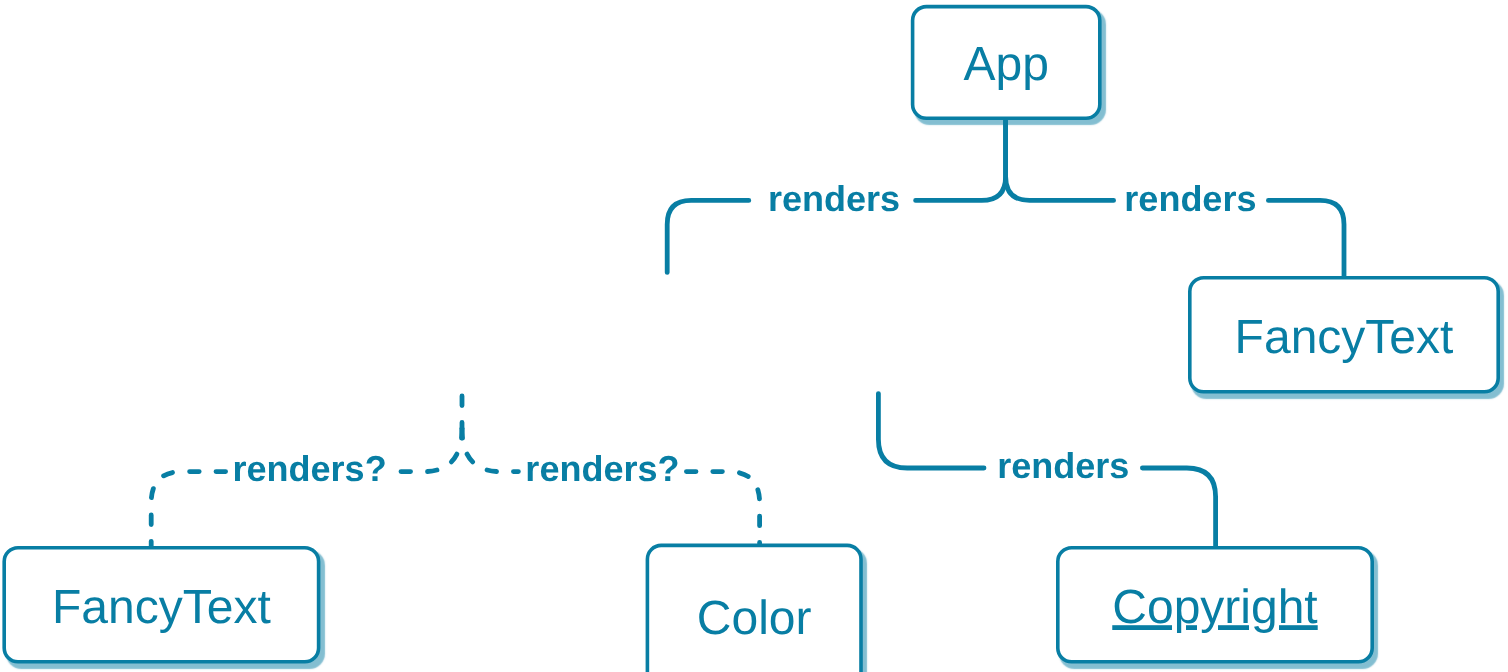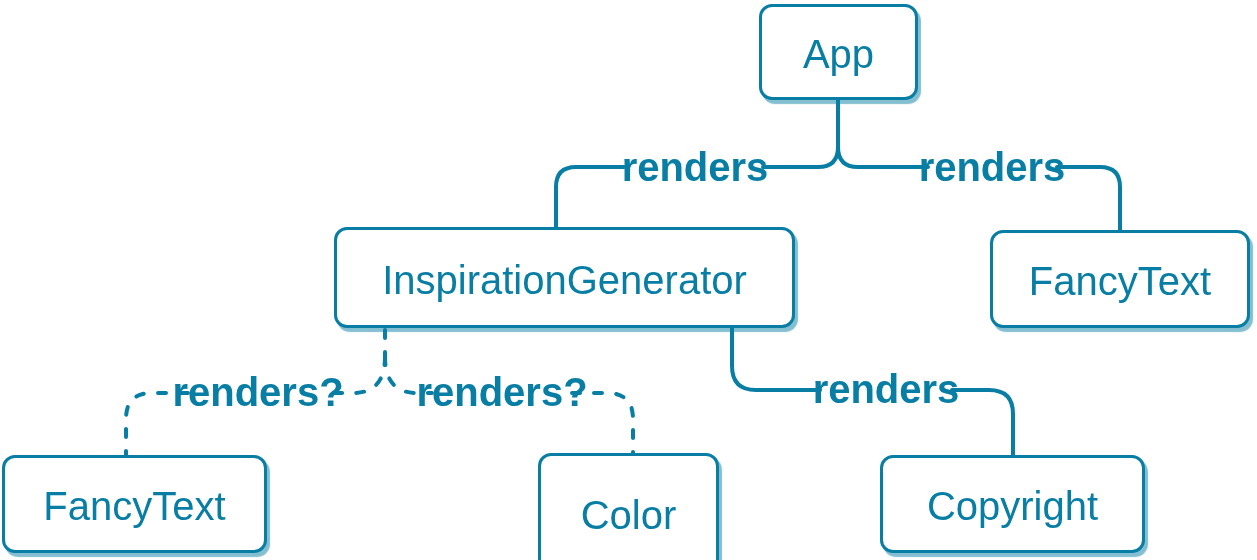--- a/index.html
+++ b/index.html
@@ -33,21 +33,21 @@
   .node-label{
     font-size:40px;
     font-weight:500;
     color:var(--accent);
     white-space:nowrap;
     line-height:1;
   }
   .edge-label{
     position:absolute;
     transform:translate(-50%,-50%);
-    font-size:40px;
+    font-size:30px;
     font-weight:600;
     color:var(--accent);
     white-space:nowrap;
     line-height:1;
   }
 </style>
 </head>
 <body>
 
 <div class="stage">
@@ -77,37 +77,34 @@
         <path d="M 385 357 Q 385 393 417 393 L 432 393"></path>
         <path d="M 572 393 L 607 393 Q 633 393 633 419 L 633 453"></path>
       </g>
     </g>
   </svg>
 
   <div class="node" style="left:759px;top:4px;width:159px;height:96px;">
     <span class="node-label">App</span>
   </div>
 
-  <div class="node" style="left:334px;top:227px;width:461px;height:101px;">
-    <span class="node-label">InspirationGenerator</span>
-  </div>
 
   <div class="node" style="left:990px;top:230px;width:260px;height:98px;">
     <span class="node-label">FancyText</span>
   </div>
 
   <div class="node" style="left:2px;top:455px;width:265px;height:98px;">
     <span class="node-label">FancyText</span>
   </div>
 
   <div class="node" style="left:538px;top:453px;width:181px;height:120px;">
     <span class="node-label">Color</span>
   </div>
 
-  <div class="node" style="left:880px;top:455px;width:265px;height:98px;">
+  <div class="node" style="left:880px;top:455px;width:265px;height:98px;text-decoration:underline;">
     <span class="node-label">Copyright</span>
   </div>
 
   <span class="edge-label" style="left:695px;top:167px;">renders</span>
 
   <span class="edge-label" style="left:992px;top:167px;">renders</span>
 
   <span class="edge-label" style="left:258px;top:392px;">renders?</span>
 
   <span class="edge-label" style="left:502px;top:392px;">renders?</span>

